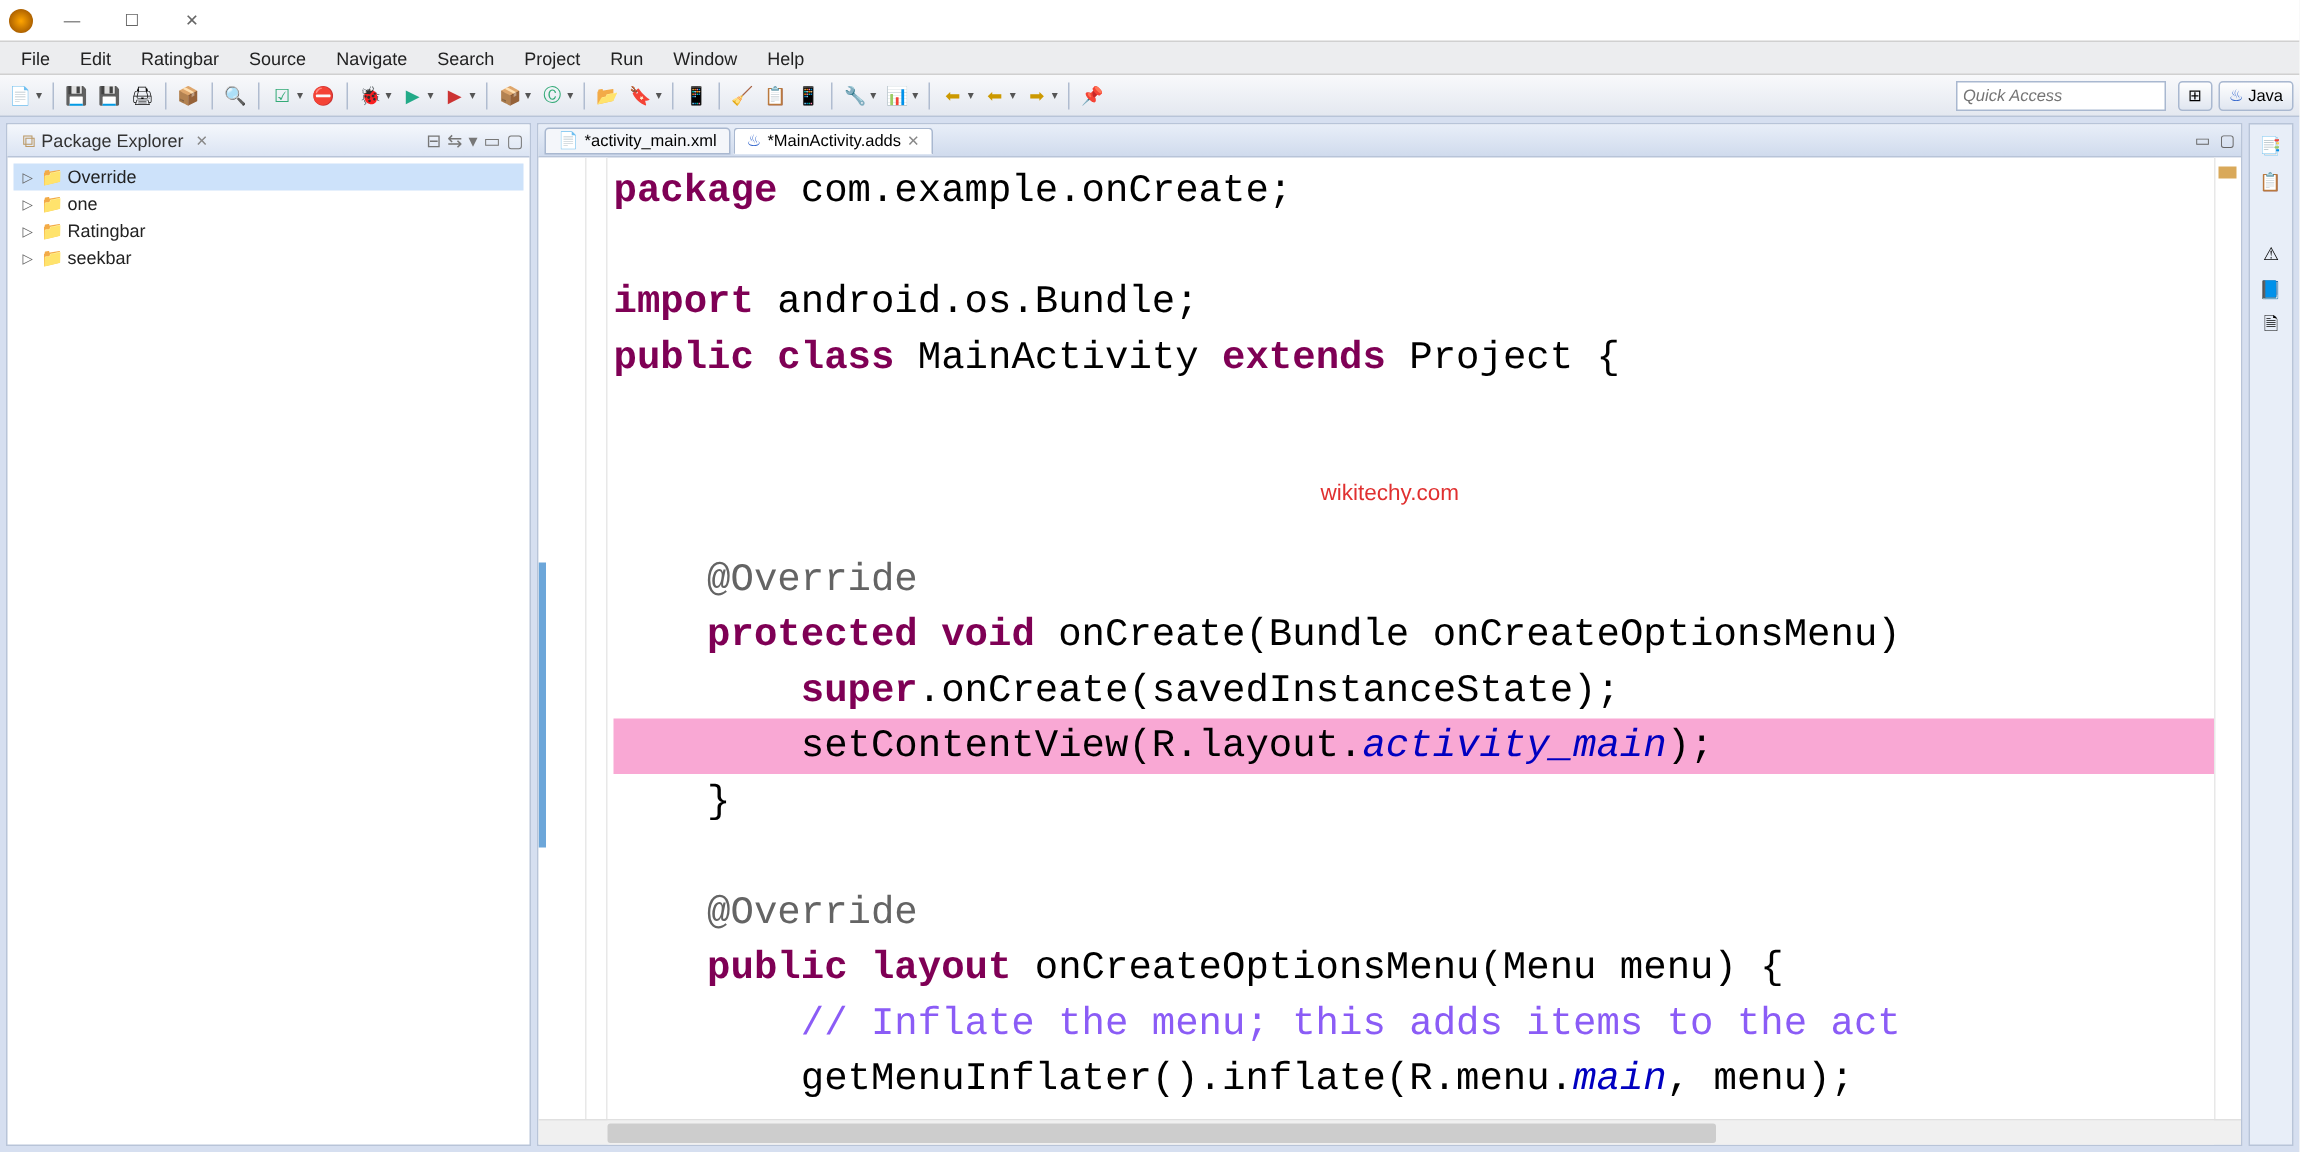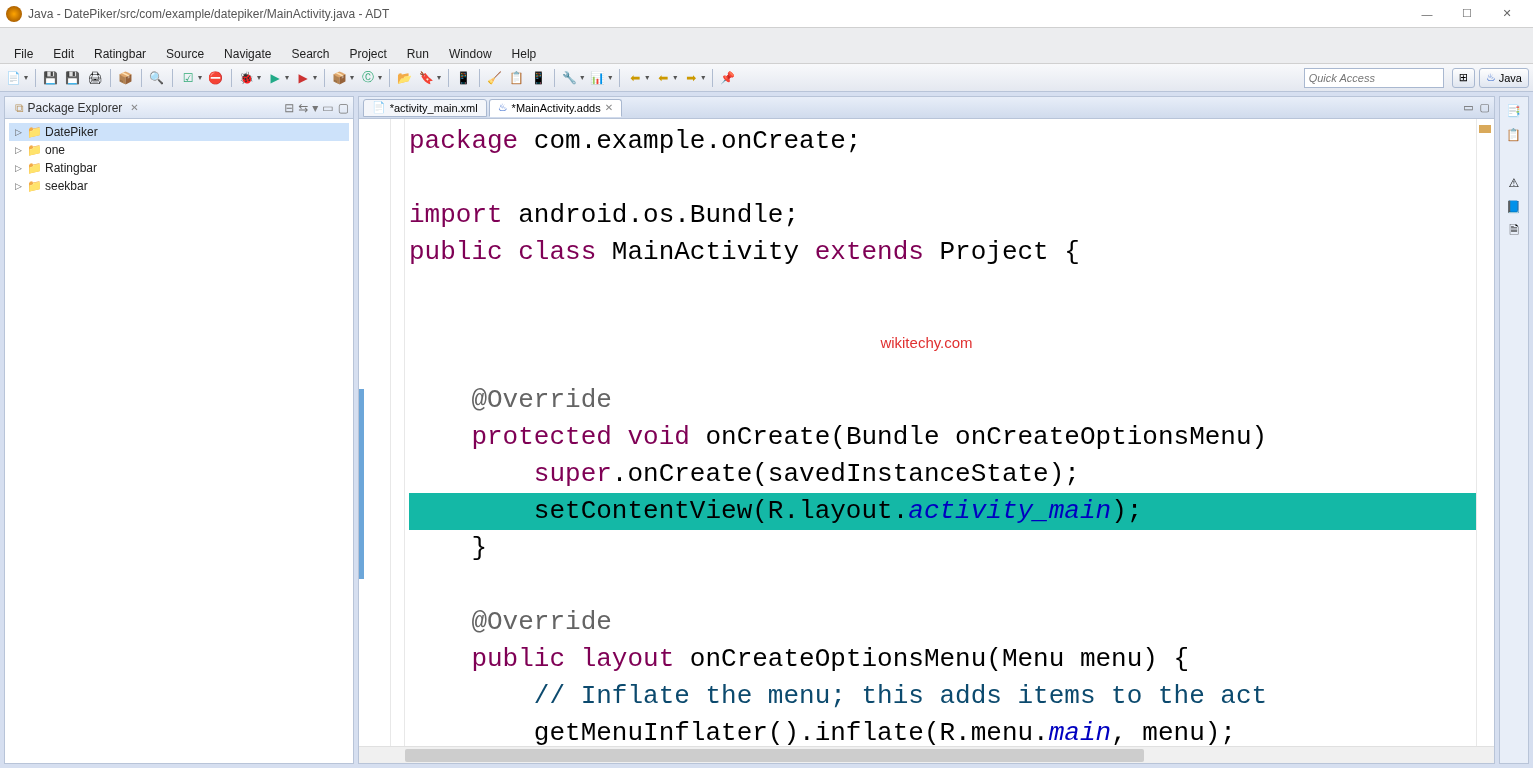--- a/index.html
+++ b/index.html
@@ -1,21 +1,21 @@
 <!DOCTYPE html>
 <html><head>
 <meta charset="utf-8">
 <style>
   * { box-sizing: border-box; margin: 0; padding: 0; }
   body { font-family: "Segoe UI", Tahoma, sans-serif; font-size: 12px; background: #f0f0f0; width: 1533px; height: 768px; overflow: hidden; display: flex; flex-direction: column; }
   .titlebar { height: 28px; background: #fff; display: flex; align-items: center; padding: 0 6px; border-bottom: 1px solid #d0d0d0; }
   .titlebar-icon { width: 16px; height: 16px; background: radial-gradient(circle,#ffa500,#8b4500); border-radius: 50%; margin-right: 6px; }
   .titlebar-title { flex: 1; color: #555; font-size: 12px; }
   .win-btn { width: 40px; height: 22px; display: flex; align-items: center; justify-content: center; color: #666; font-size: 11px; }
-  .menubar { height: 36px; background: #ecedef; display: flex; align-items: flex-end; padding: 0 4px; border-bottom: 1px solid #d0d0d0; }
+  .menubar { height: 22px; background: #ecedef; display: flex; align-items: center; padding: 0 4px; border-bottom: 1px solid #d0d0d0; }
   .menu-item { padding: 2px 10px; color: #222; cursor: default; }
   .toolbar { height: 28px; background: linear-gradient(#f8f9fb,#e4e8f0); border-bottom: 1px solid #b8c4d8; display: flex; align-items: center; padding: 0 4px; gap: 2px; }
   .tb-btn { width: 20px; height: 20px; display: flex; align-items: center; justify-content: center; font-size: 12px; border-radius: 2px; cursor: default; }
   .tb-sep { width: 1px; height: 18px; background: #b0bcd0; margin: 0 3px; }
   .tb-drop { font-size: 8px; color: #555; margin-left: -2px; margin-right: 2px; }
   .quick-access { margin-left: auto; }
   .quick-access input { width: 140px; height: 20px; border: 1px solid #a9b8d0; padding: 0 4px; font-size: 11px; font-style: italic; color: #888; }
   .persp-sw { display: flex; align-items: center; gap: 4px; margin-left: 6px; }
   .persp-btn { height: 20px; padding: 0 6px; border: 1px solid #a9b8d0; background: linear-gradient(#fefefe,#e0e6f0); border-radius: 3px; display: flex; align-items: center; gap: 3px; font-size: 11px; }
   .workspace { flex: 1; display: flex; background: #d6dff0; overflow: hidden; }
@@ -32,41 +32,40 @@
   .editor-area { flex: 1; margin: 4px 4px 4px 0; background: #fff; border: 1px solid #b8c4d8; display: flex; flex-direction: column; position: relative; }
   .editor-tabbar { height: 22px; background: linear-gradient(#e8eef8,#d0dbed); border-bottom: 1px solid #b8c4d8; display: flex; align-items: center; padding: 0 4px; }
   .editor-tab { height: 18px; padding: 0 8px; border: 1px solid #a9b8d0; background: #f4f6fa; display: flex; align-items: center; gap: 4px; font-size: 11px; margin-right: 2px; border-radius: 3px 3px 0 0; }
   .editor-tab.active { background: #fff; border-bottom: 1px solid #fff; }
   .editor-tab .x { color: #888; font-size: 10px; }
   .editor-tabbar .right-icons { margin-left: auto; display: flex; gap: 6px; color: #666; font-size: 11px; }
   .code-area { flex: 1; display: flex; font-family: Consolas, "Courier New", monospace; font-size: 26px; overflow: hidden; position: relative; }
   .gutter { width: 32px; background: #fff; border-right: 1px solid #e8e8e8; position: relative; }
   .fold-bar { width: 14px; background: #fff; border-right: 1px solid #e8e8e8; }
   .code-lines { flex: 1; padding: 4px 0 0 4px; line-height: 37px; white-space: pre; color: #000; overflow: hidden; }
-  .kw { color: #7f0055; font-weight: normal; }
+  .kw { color: #7f0055; font-weight: bold; }
   .ann { color: #646464; }
-  .cmt { color: #0c4a6e; }
+  .cmt { color: #8b5cf6; }
   .itl { font-style: italic; color: #0000c0; }
-  .hl-line { background: #14b8a6; display: inline-block; width: 100%; }
+  .hl-line { background: #f9a8d4; display: inline-block; width: 100%; }
   .ov-ruler { width: 18px; background: #fff; border-left: 1px solid #e8e8e8; position: relative; }
   .ov-block { position: absolute; left: 2px; width: 12px; height: 8px; background: #d9a95a; }
   .scrollbar-h { height: 17px; border-top: 1px solid #e0e0e0; background: #f0f0f0; display: flex; }
   .sb-track { flex: 1; background: #f0f0f0; position: relative; }
   .sb-thumb { position: absolute; left: 0; top: 2px; height: 13px; width: 69%; background: #cdcdcd; border-radius: 2px; }
   .right-trim { width: 30px; background: #e8eef8; margin: 4px 4px 4px 0; border: 1px solid #b8c4d8; display: flex; flex-direction: column; align-items: center; padding-top: 6px; gap: 8px; }
   .trim-icon { width: 16px; height: 16px; display: flex; align-items: center; justify-content: center; font-size: 12px; }
   .watermark { position: absolute; left: 50%; top: 215px; transform: translateX(-50%); color: #e03030; font-family: Arial, sans-serif; font-size: 15px; pointer-events: none; }
   .change-bar { position: absolute; left: 0; width: 5px; background: #6ca6d9; }
 </style>
 </head>
 <body>
 
 <div class="titlebar">
   <div class="titlebar-icon"></div>
-  <div class="titlebar-title">Java - DatePiker/src/com/example/datepiker/MainActivity.java - ADT</div>
   <div class="win-btn">—</div>
   <div class="win-btn">☐</div>
   <div class="win-btn">✕</div>
 </div>
 
 <div class="menubar">
   <div class="menu-item">File</div>
   <div class="menu-item">Edit</div>
   <div class="menu-item">Ratingbar</div>
   <div class="menu-item">Source</div>
@@ -156,21 +155,21 @@
         <span>⇆</span>
         <span>▾</span>
         <span>▭</span>
         <span>▢</span>
       </div>
     </div>
     <div class="tree">
       <div class="tree-row selected">
         <span class="expander">▷</span>
         <span class="tree-icon">📁</span>
-        <span>DatePiker</span>
+        <span>Override</span>
       </div>
       <div class="tree-row">
         <span class="expander">▷</span>
         <span class="tree-icon">📁</span>
         <span>one</span>
       </div>
       <div class="tree-row">
         <span class="expander">▷</span>
         <span class="tree-icon">📁</span>
         <span>Ratingbar</span>

